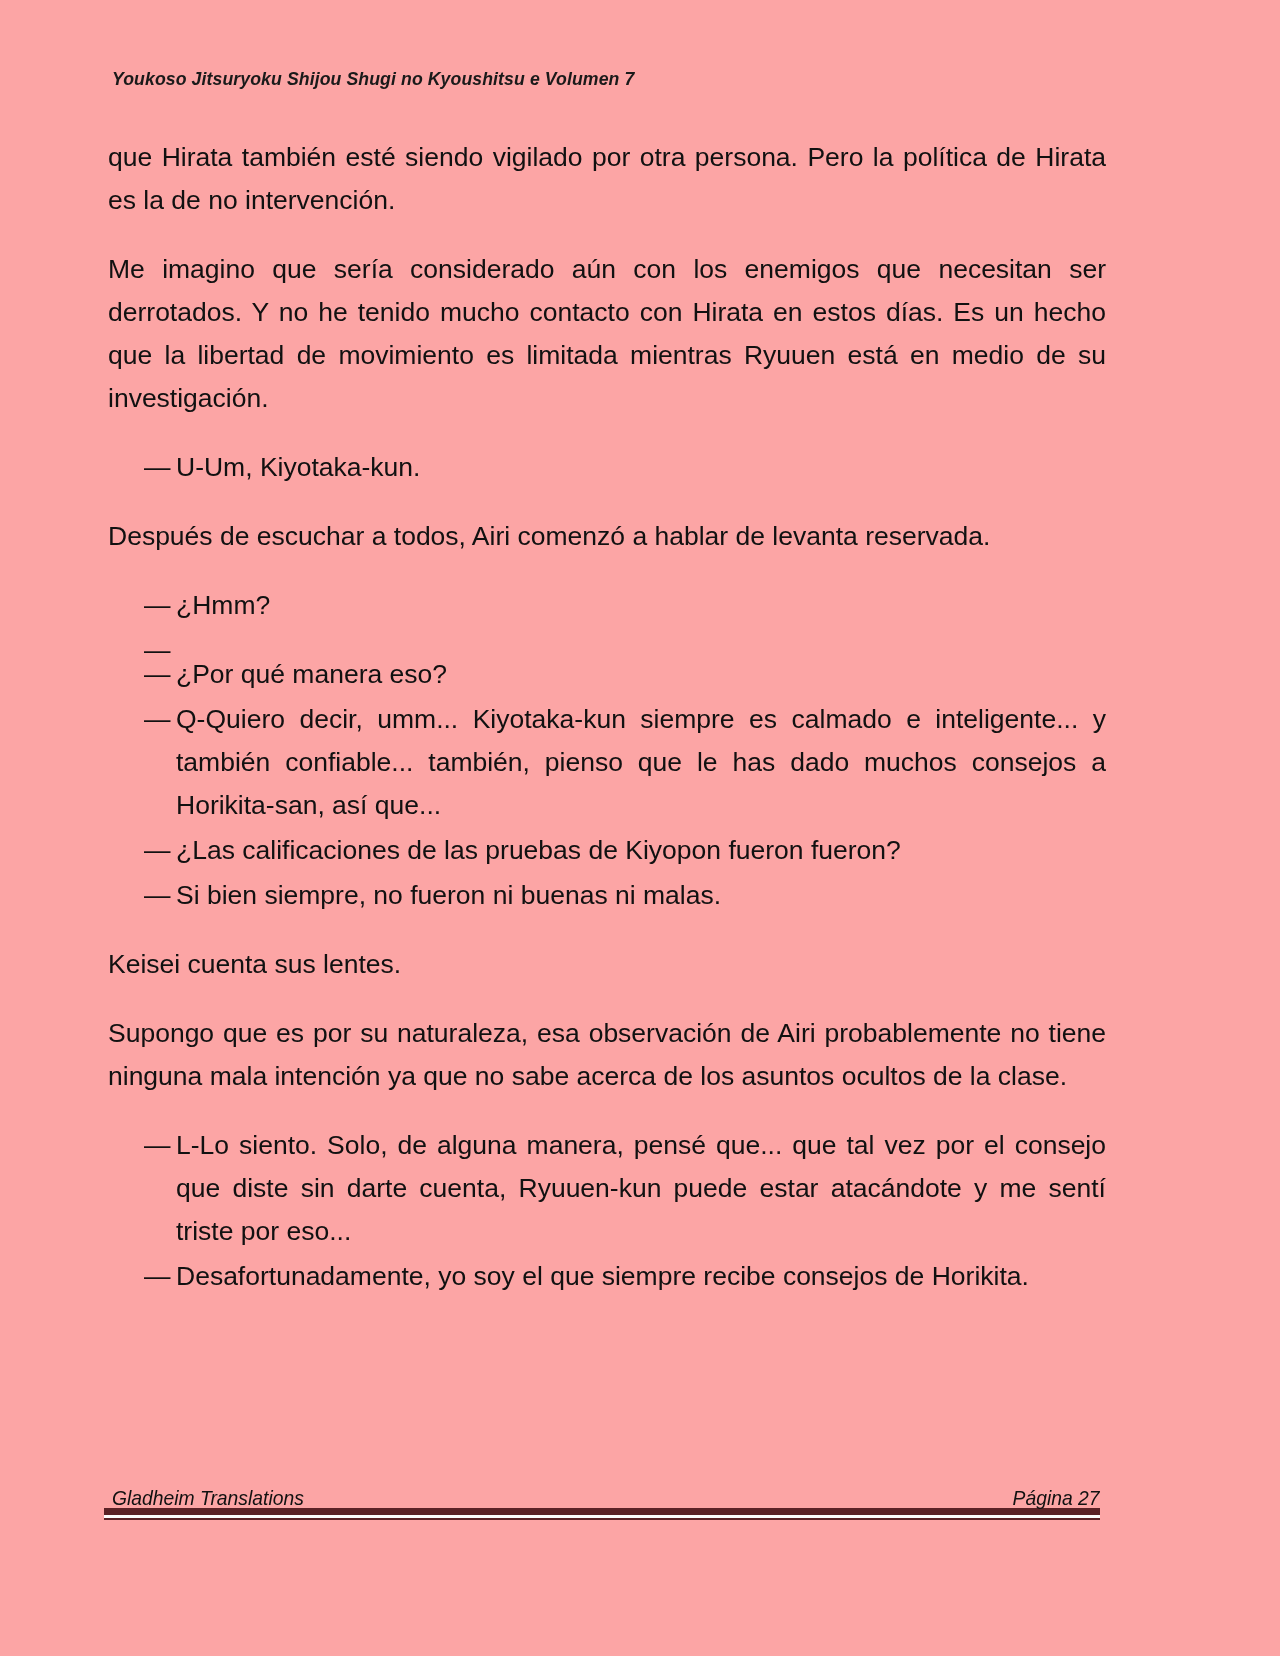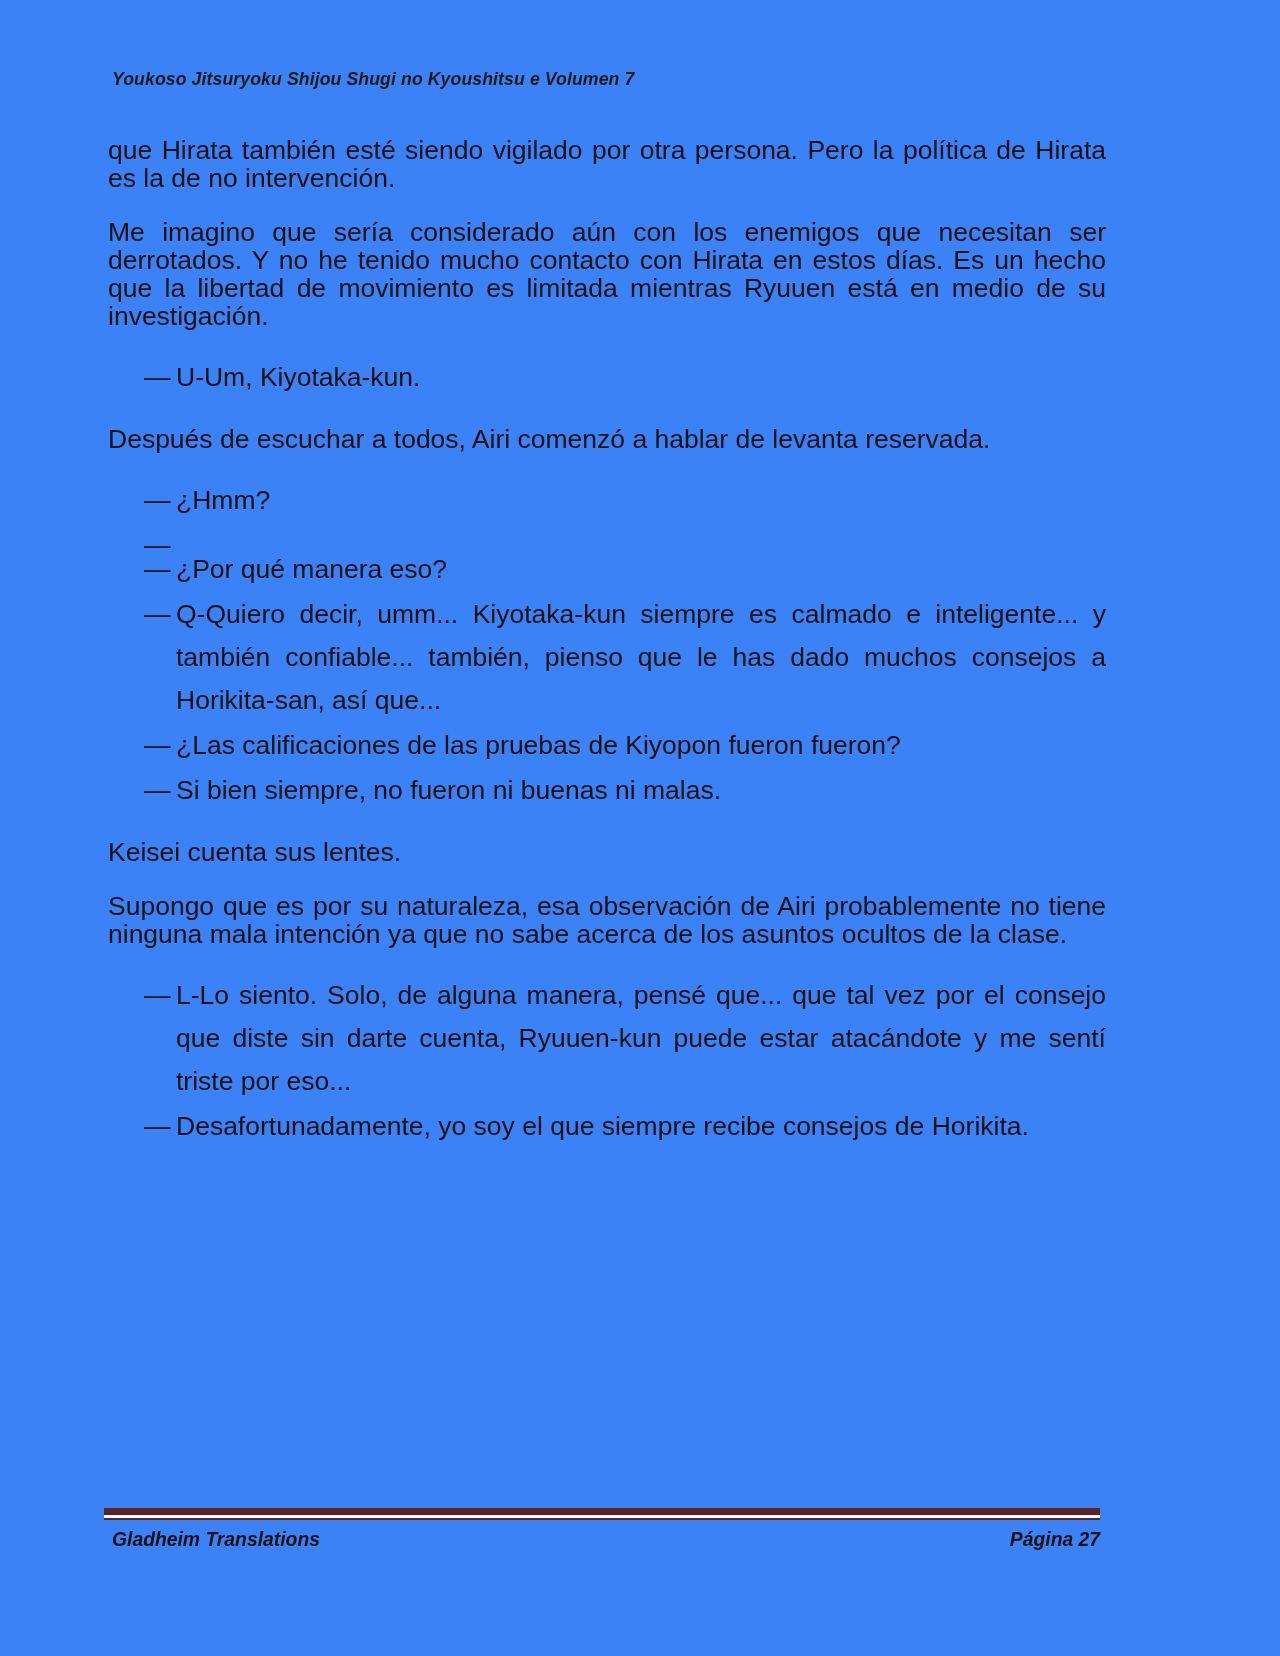--- a/index.html
+++ b/index.html
@@ -4,21 +4,21 @@
 <style>
   html, body {
     margin: 0;
     padding: 0;
     background: #ffffff;
   }
   .page {
     position: relative;
     width: 1280px;
     height: 1656px;
-    background: #3b82f6;
+    background: #fca5a5;
     box-sizing: border-box;
     overflow: hidden;
     font-family: "Liberation Sans", "DejaVu Sans", sans-serif;
   }
 
   
   .header {
     position: absolute;
     left: 112px;
     top: 68px;
@@ -38,21 +38,21 @@
   .content {
     position: absolute;
     left: 108px;
     top: 136px;
     width: 998px;
   }
 
   p.para {
     margin: 0 0 26px 0;
     font-size: 26.5px;
-    line-height: 28px;
+    line-height: 43px;
     color: #111111;
     text-align: justify;
     text-justify: inter-word;
     hyphens: none;
     font-stretch: condensed;
   }
   p.para:last-child { margin-bottom: 0; }
 
   
   .dialogue {
@@ -101,28 +101,28 @@
   }
   .footer-rule .bar-thin {
     height: 2px;
     background: #5b2226;
     width: 100%;
   }
 
   .footer {
     position: absolute;
     left: 112px;
-    top: 1527px;
+    top: 1486px;
     width: 988px;
     display: flex;
     justify-content: space-between;
     align-items: baseline;
     font-family: "Liberation Sans Narrow", "Liberation Sans", sans-serif;
     font-size: 21px;
-    font-weight: bold;
+    font-weight: normal;
     font-style: italic;
     color: #111111;
     white-space: nowrap;
   }
   .footer .f-left { transform: scaleX(0.92); transform-origin: left center; }
   .footer .f-right { transform: scaleX(0.92); transform-origin: right center; }
 </style>
 </head>
 <body>
 

